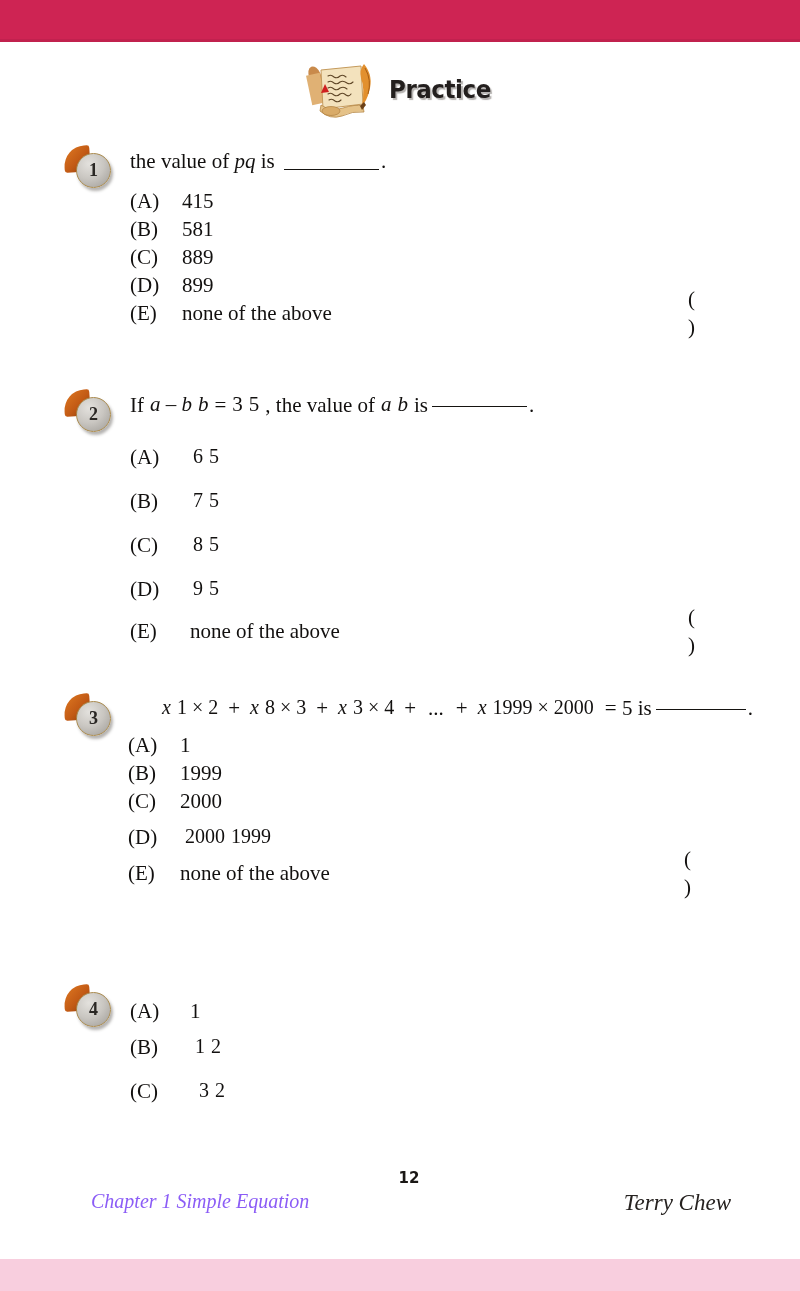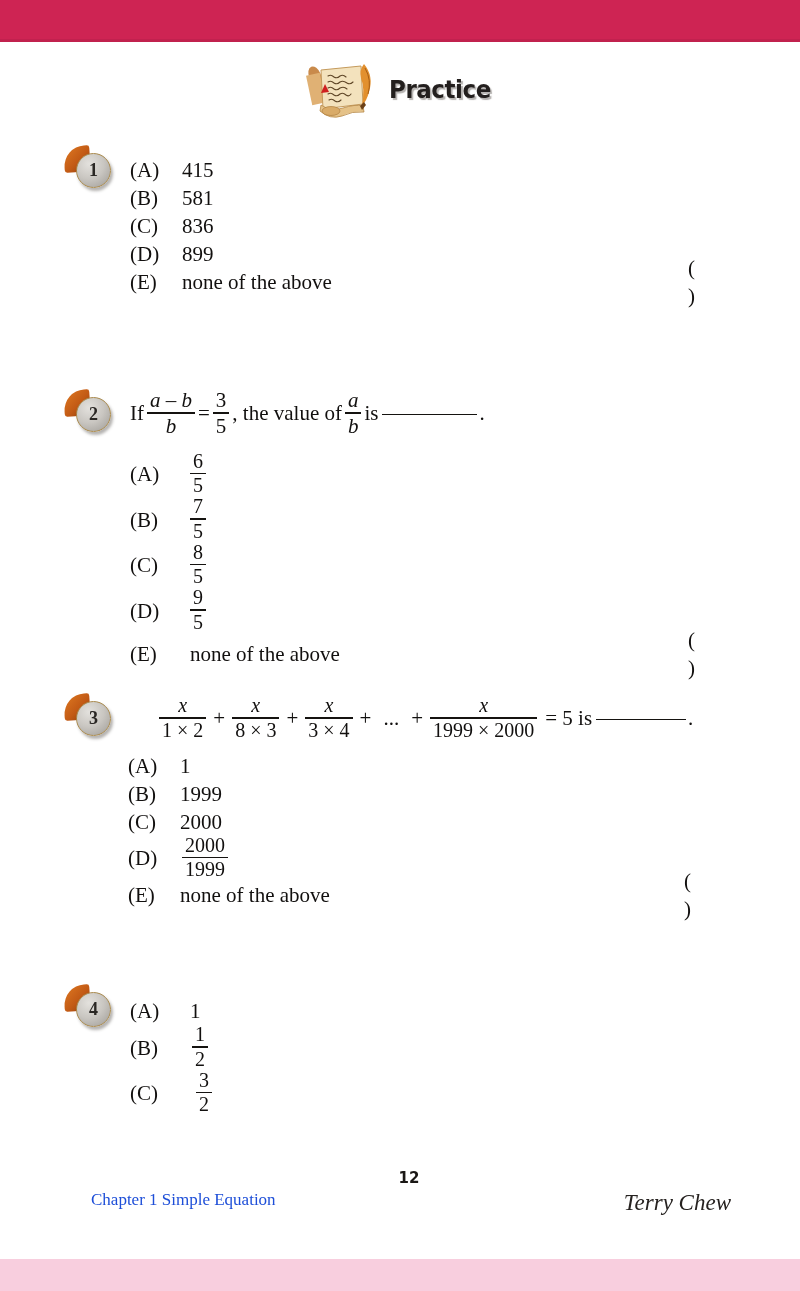--- a/index.html
+++ b/index.html
@@ -161,21 +161,20 @@
   .answer-box {
     position: absolute;
     left: 558px;
     font-size: 21px;
     letter-spacing: 48px;
   }
 
   
   .frac {
     display: inline-flex;
-    flex-direction: column;
     align-items: center;
     vertical-align: middle;
     margin: 0 3px;
     line-height: 1.05;
     font-size: 20px;
     position: relative;
     top: -1px;
     text-align: center;
   }
   .frac .num { padding: 0 3px; }
@@ -216,22 +215,23 @@
     text-align: center;
     font-family: "DejaVu Sans", "Liberation Sans", sans-serif;
     font-weight: bold;
     font-size: 15px;
     color: #1a1715;
   }
   .footer-left {
     position: absolute;
     top: 33px;
     left: 82px;
-    font-size: 17px;
-    color: #1d4ed8;
+    font-style: italic;
+    font-size: 20px;
+    color: #8b5cf6;
   }
   .footer-right {
     position: absolute;
     top: 33px;
     right: 78px;
     font-style: italic;
     font-size: 23px;
     color: #262220;
   }
 </style>
@@ -273,33 +273,36 @@
     </div>
     <div class="practice-title">Practice</div>
   </div>
 
   <div class="question" style="top:104px;">
     <div class="q-badge">
       <div class="quill"></div>
       <div class="medal">1</div>
     </div>
     <div class="q-body">
+      <div class="q-text">
+        <span>the value of </span><span class="ital">pq</span><span> is </span><span class="blank"></span><span>.</span>
+      </div>
 
       <div class="options">
         <div class="opt">
           <span class="opt-letter">(A)</span>
           <span class="opt-value">415</span>
         </div>
         <div class="opt">
           <span class="opt-letter">(B)</span>
           <span class="opt-value">581</span>
         </div>
         <div class="opt">
           <span class="opt-letter">(C)</span>
-          <span class="opt-value">836</span>
+          <span class="opt-value">889</span>
         </div>
         <div class="opt">
           <span class="opt-letter">(D)</span>
           <span class="opt-value">899</span>
         </div>
         <div class="opt">
           <span class="opt-letter">(E)</span>
           <span class="opt-value">none of the above</span>
           <span class="answer-box">(    )</span>
         </div>

